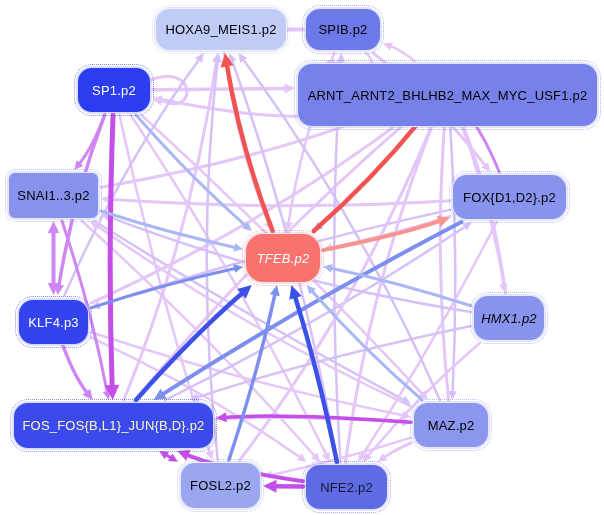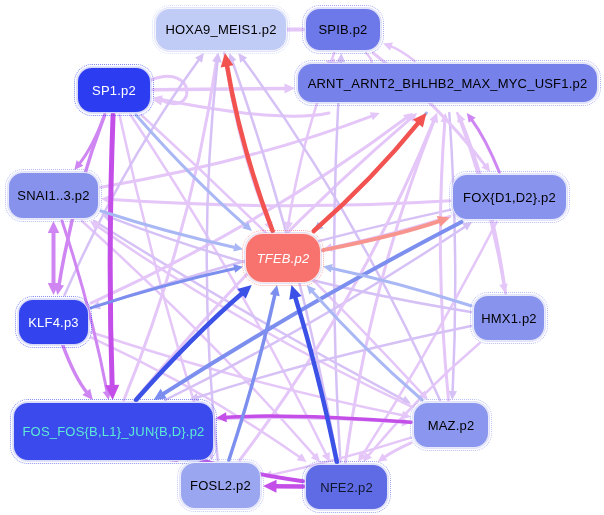--- a/index.html
+++ b/index.html
@@ -159,39 +159,39 @@
   <div id="node-layer">
       <div class="node" style="left: 155px; top: 8px; width: 132px; height: 43px; background: rgb(192, 203, 246); color: rgb(0, 0, 0); outline: rgba(192, 203, 246, 0.6) dotted 1.5px; outline-offset: 2.5px;">
         <span class="lbl">HOXA9_MEIS1.p2</span>
       </div>
       <div class="node" style="left: 305px; top: 8px; width: 76px; height: 43px; background: rgb(109, 121, 233); color: rgb(0, 0, 0); outline: rgba(109, 121, 233, 0.6) dotted 1.5px; outline-offset: 2.5px;">
         <span class="lbl">SPIB.p2</span>
       </div>
       <div class="node" style="left: 77px; top: 67px; width: 74px; height: 46px; background: rgb(44, 60, 240); color: rgb(255, 255, 255); outline: rgba(44, 60, 240, 0.6) dotted 1.5px; outline-offset: 2.5px;">
         <span class="lbl">SP1.p2</span>
       </div>
-      <div class="node" style="left: 297px; top: 63px; width: 301px; height: 40px; background: rgb(118, 130, 234); color: rgb(0, 0, 0); outline: rgba(118, 130, 234, 0.6) dotted 1.5px; outline-offset: 2.5px; text-align: center;">
+      <div class="node" style="left: 297px; top: 63px; width: 301px; height: 64px; background: rgb(118, 130, 234); color: rgb(0, 0, 0); outline: rgba(118, 130, 234, 0.6) dotted 1.5px; outline-offset: 2.5px; text-align: center;">
         <span class="lbl">ARNT_ARNT2_BHLHB2_MAX_MYC_USF1.p2</span>
       </div>
-      <div class="node" style="left: 8px; top: 172px; width: 91px; height: 47px; background: rgb(134, 146, 236); color: rgb(0, 0, 0); outline: rgba(134, 146, 236, 0.6) dotted 1.5px; outline-offset: 2.5px;">
+      <div class="node" style="left: 8px; top: 172px; width: 91px; height: 47px; background: rgb(134, 146, 236); color: rgb(0, 0, 0); outline: rgba(134, 146, 236, 0.6) dotted 1.5px; outline-offset: 2.5px; border-radius: 7px;">
         <span class="lbl">SNAI1..3.p2</span>
       </div>
       <div class="node" style="left: 452px; top: 174px; width: 115px; height: 46px; background: rgb(136, 147, 238); color: rgb(0, 0, 0); outline: rgba(136, 147, 238, 0.6) dotted 1.5px; outline-offset: 2.5px;">
         <span class="lbl">FOX{D1,D2}.p2</span>
       </div>
       <div class="node" style="left: 245px; top: 233px; width: 76px; height: 50px; background: rgb(248, 115, 110); color: rgb(255, 255, 255); outline: rgba(248, 115, 110, 0.6) dotted 1.5px; outline-offset: 2.5px; border-radius: 18px; font-style: italic;">
         <span class="lbl">TFEB.p2</span>
       </div>
       <div class="node" style="left: 18px; top: 299px; width: 71px; height: 46px; background: rgb(51, 67, 238); color: rgb(255, 255, 255); outline: rgba(51, 67, 238, 0.6) dotted 1.5px; outline-offset: 2.5px;">
         <span class="lbl">KLF4.p3</span>
       </div>
-      <div class="node" style="left: 473px; top: 295px; width: 72px; height: 46px; background: rgb(136, 147, 238); color: rgb(0, 0, 0); outline: rgba(136, 147, 238, 0.6) dotted 1.5px; outline-offset: 2.5px;">
+      <div class="node" style="left: 473px; top: 295px; width: 72px; height: 46px; background: rgb(136, 147, 238); color: rgb(0, 0, 0); outline: rgba(136, 147, 238, 0.6) dotted 1.5px; outline-offset: 2.5px; font-style: italic;">
         <span class="lbl">HMX1.p2</span>
       </div>
-      <div class="node" style="left: 13px; top: 402px; width: 201px; height: 59px; background: rgb(58, 74, 236); color: #5eead4; outline: rgba(58, 74, 236, 0.6) dotted 1.5px; outline-offset: 2.5px;">
+      <div class="node" style="left: 13px; top: 402px; width: 201px; height: 47px; background: rgb(58, 74, 236); color: #fef9c3; outline: rgba(58, 74, 236, 0.6) dotted 1.5px; outline-offset: 2.5px;">
         <span class="lbl">FOS_FOS{B,L1}_JUN{B,D}.p2</span>
       </div>
       <div class="node" style="left: 413px; top: 402px; width: 76px; height: 46px; background: rgb(139, 151, 238); color: rgb(0, 0, 0); outline: rgba(139, 151, 238, 0.6) dotted 1.5px; outline-offset: 2.5px; padding-left: 7px;">
         <span class="lbl">MAZ.p2</span>
       </div>
       <div class="node" style="left: 180px; top: 462px; width: 81px; height: 47px; background: rgb(154, 166, 239); color: rgb(0, 0, 0); outline: rgba(154, 166, 239, 0.6) dotted 1.5px; outline-offset: 2.5px;">
         <span class="lbl">FOSL2.p2</span>
       </div>
       <div class="node" style="left: 305px; top: 464px; width: 83px; height: 46px; background: rgb(95, 106, 229); color: #0f172a; outline: rgba(95, 106, 229, 0.6) dotted 1.5px; outline-offset: 2.5px;">
         <span class="lbl">NFE2.p2</span>

